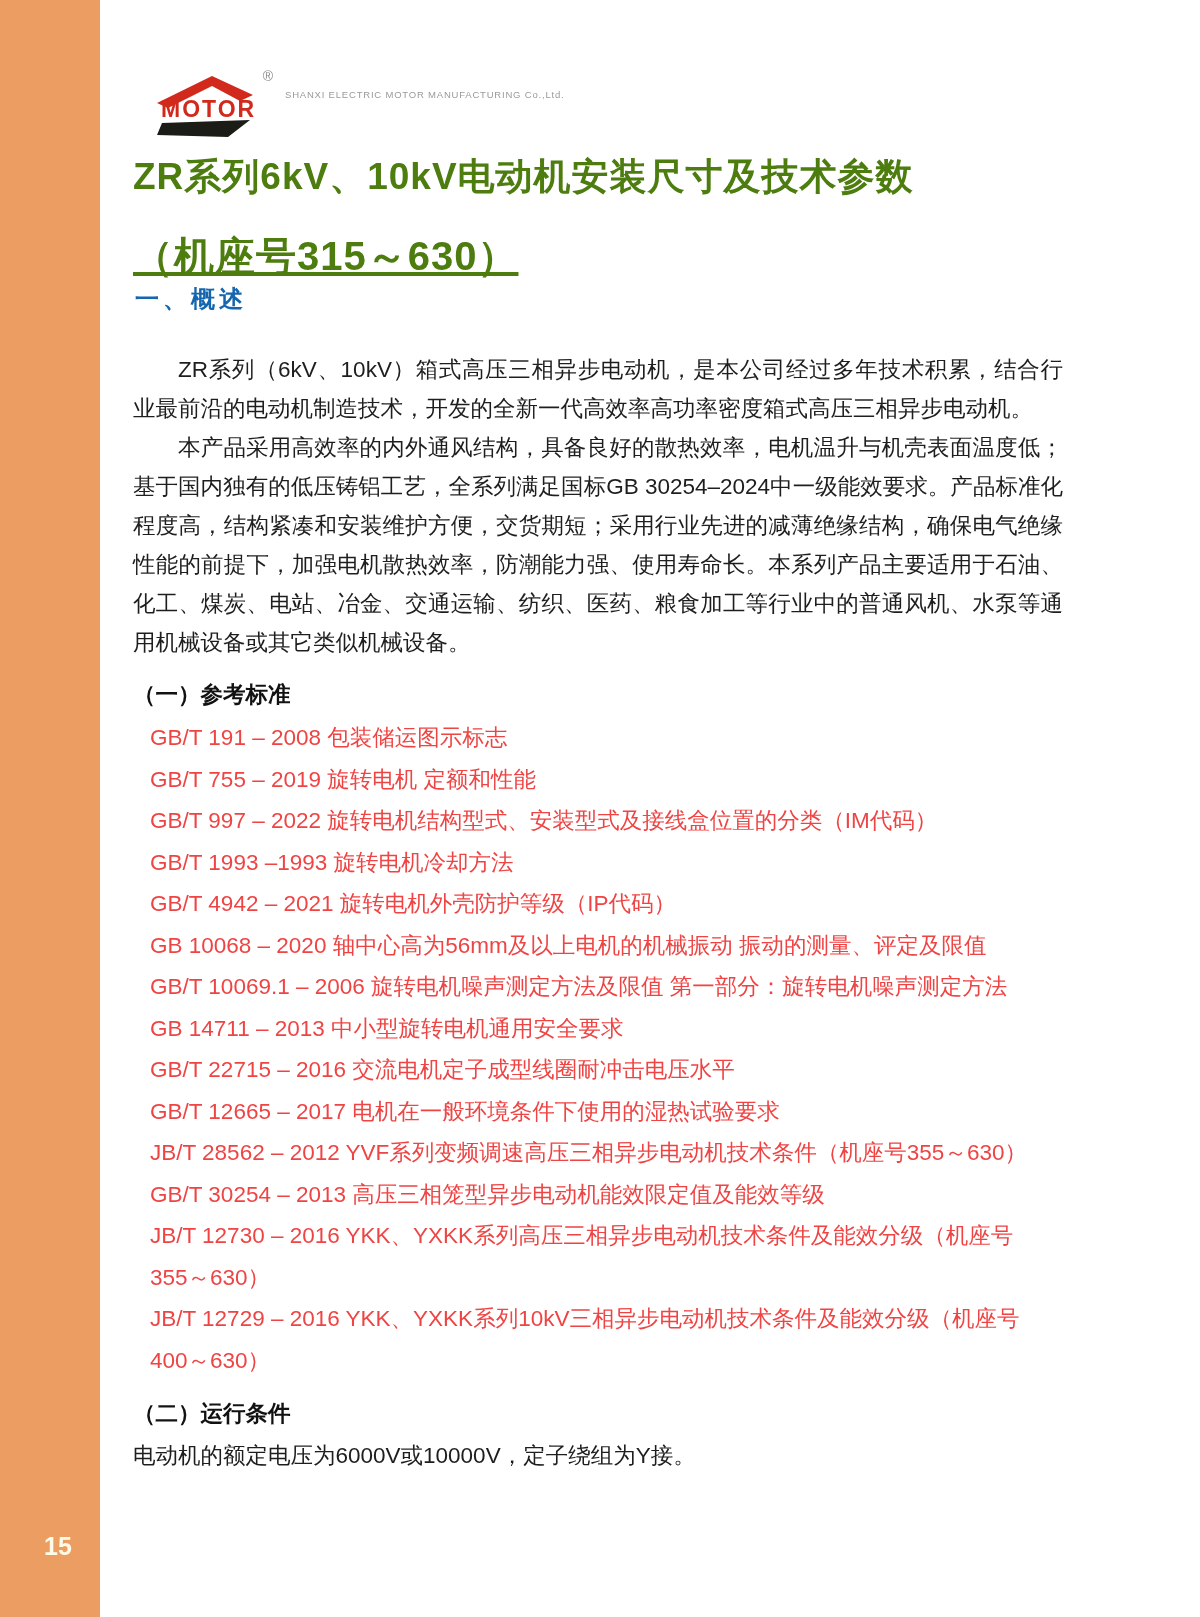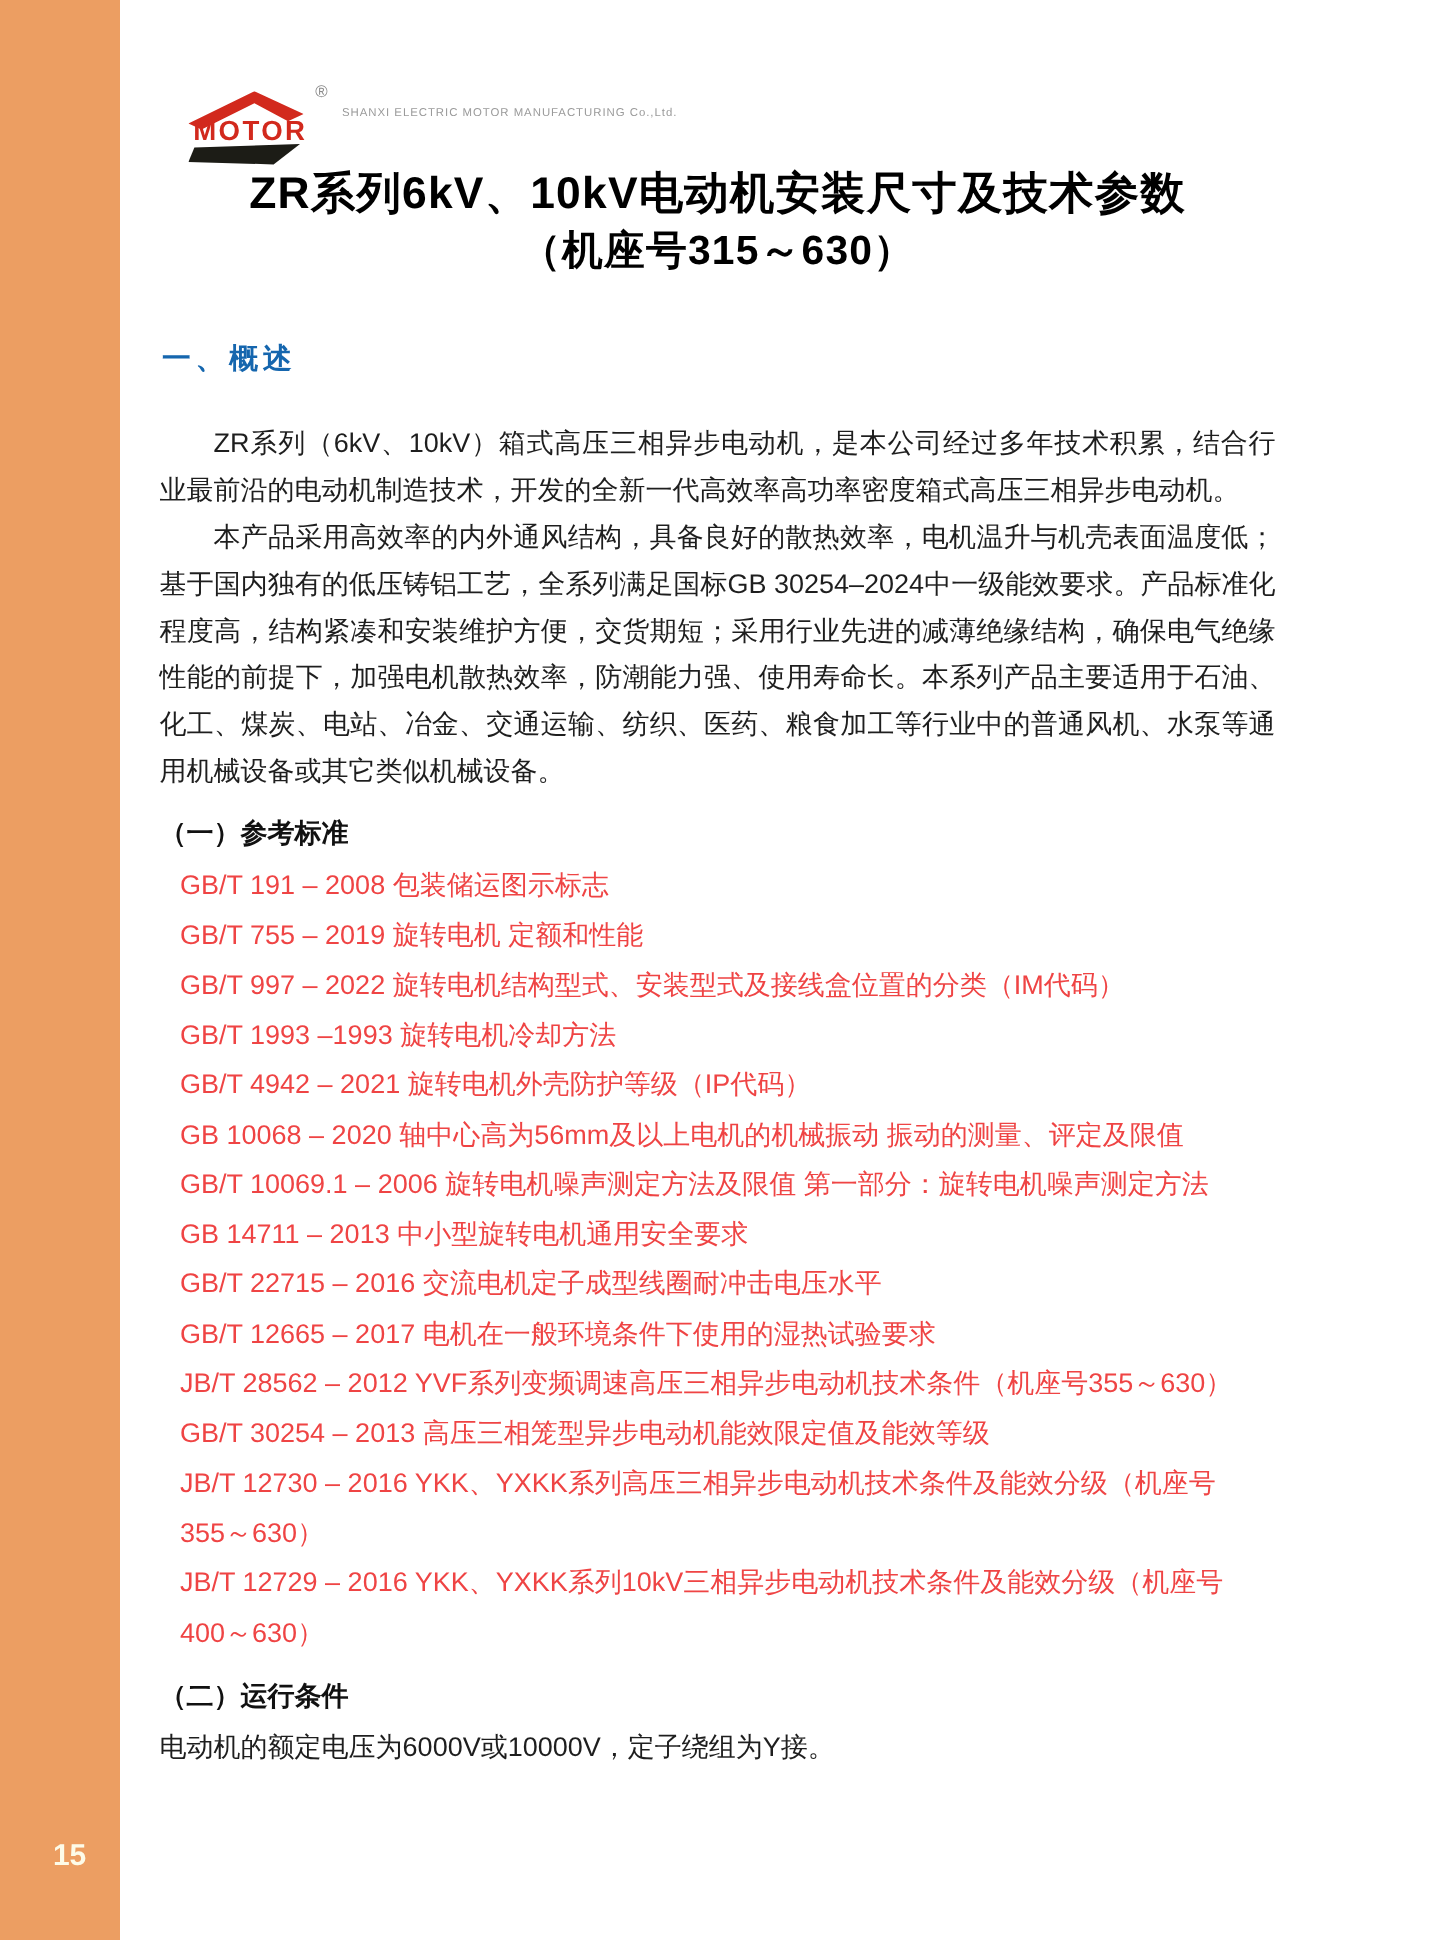--- a/index.html
+++ b/index.html
@@ -47,23 +47,23 @@
   .company { margin-left: 32px; padding-top: 10px; }
   .company-cn {
     color: #3c3c3c; font-size: 26px; letter-spacing: 2px; font-weight: 500;
   }
   .company-en {
     margin-top: 3px;
     color: #9a9a9a; font-size: 9.5px; letter-spacing: 0.8px;
   }
 
   
-  .doc-title { position: absolute; left: 0; top: 136px; width: 100%; text-align: center; color: #000000; }
+  .doc-title { position: absolute; left: 0; top: 152px; width: 100%; text-align: left; color: #4d7c0f; }
   .doc-title .t1 { font-size: 37px; font-weight: bold; letter-spacing: 1px; }
-  .doc-title .t2 { font-size: 34px; font-weight: bold; margin-top: 0; letter-spacing: 1px; }
+  .doc-title .t2 { font-size: 40px; font-weight: bold; margin-top: 27px; letter-spacing: 1px; text-decoration: underline; }
 
   .section-heading {
     position: absolute; left: 2px; top: 283px;
     color: #1566AE; font-size: 24px; font-weight: bold; letter-spacing: 4px;
   }
 
   
   .flow { position: absolute; left: 0; top: 350px; width: 930px; }
   .para {
     font-size: 22.5px; line-height: 39px;

